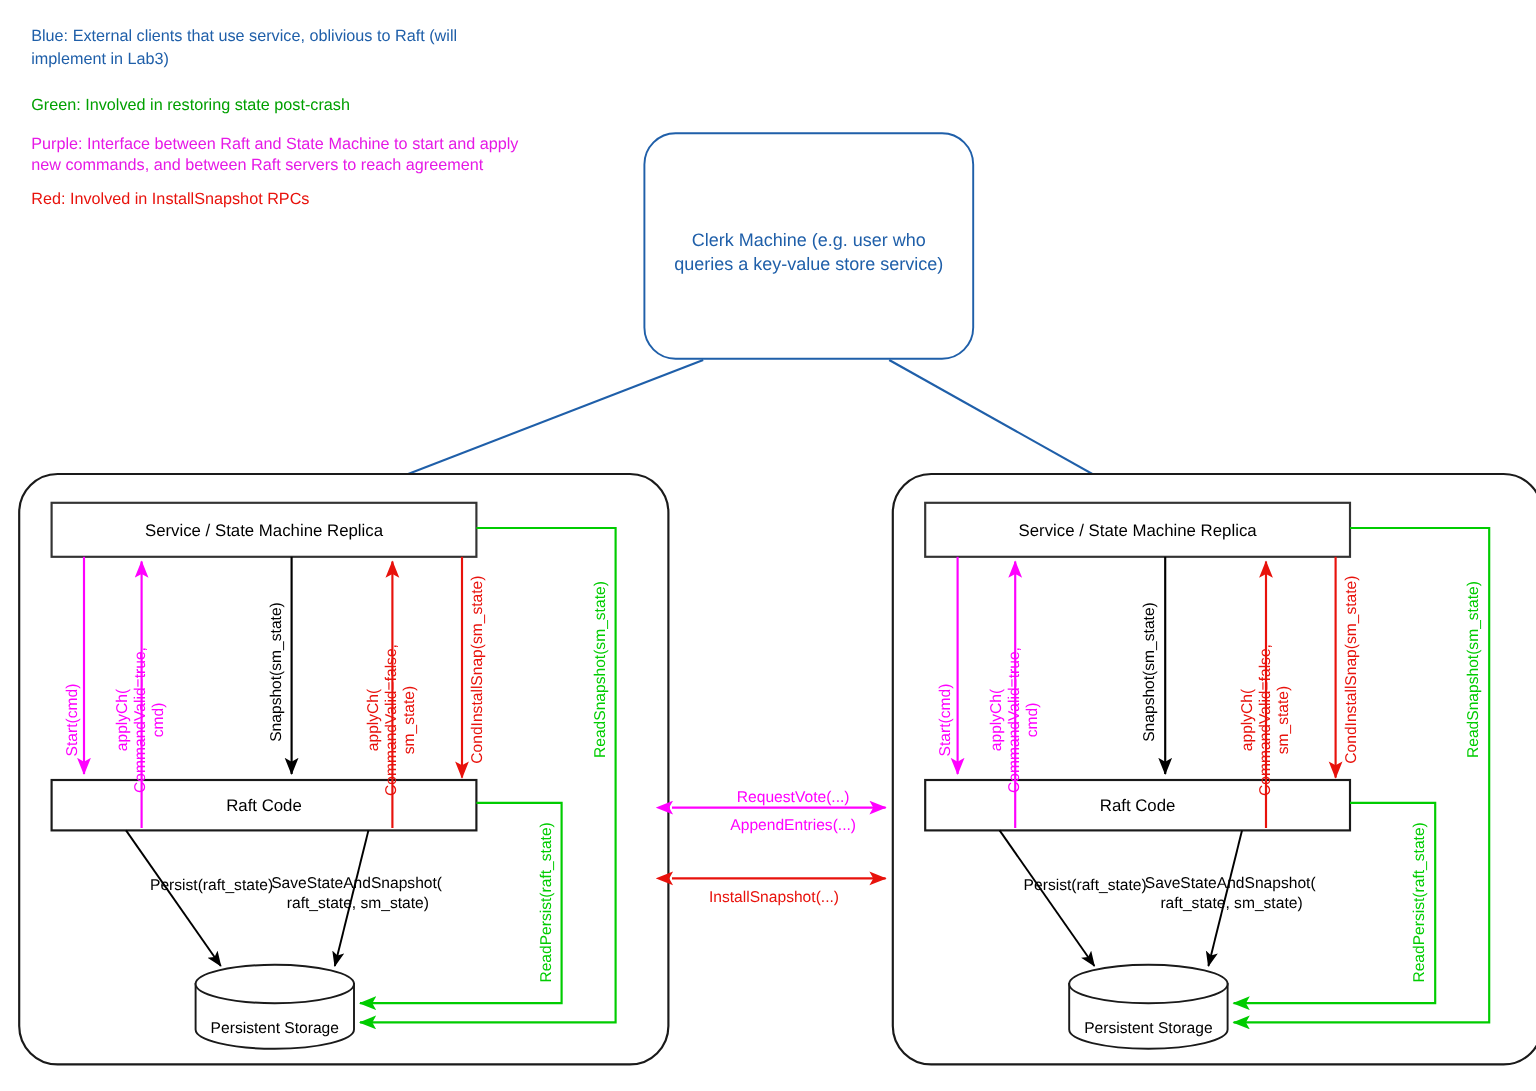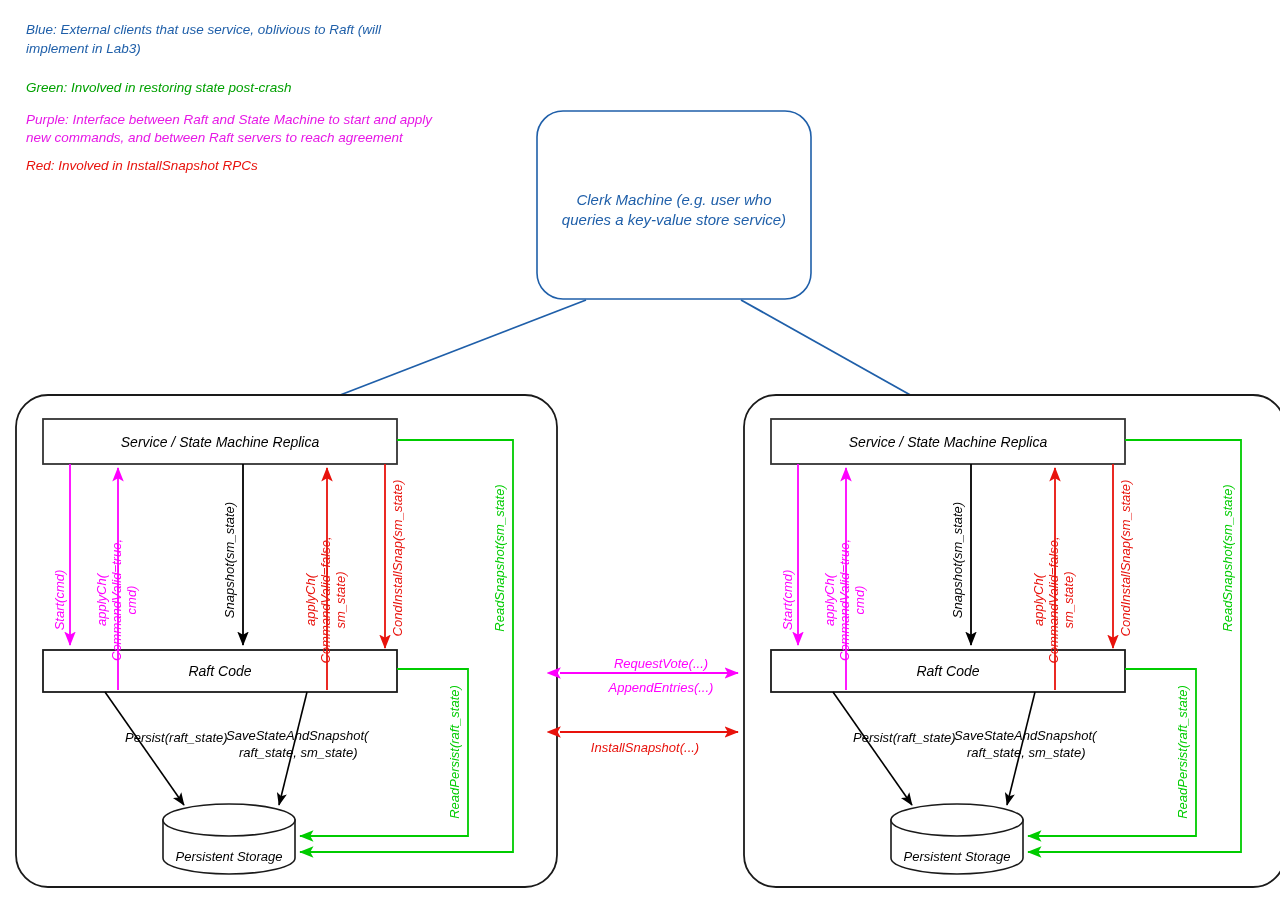--- a/index.html
+++ b/index.html
@@ -1,18 +1,18 @@
 <!DOCTYPE html>
 <html><head>
 <meta charset="utf-8">
 <style>
   html,body{margin:0;padding:0;background:#ffffff;}
   body{width:1280px;height:909px;overflow:hidden;
        font-family:"Liberation Sans","DejaVu Sans",sans-serif;}
-  #root{position:relative;width:1280px;height:762px;font-style:italic;}
+  #root{position:relative;width:1280px;height:762px;}
   svg{display:block;}
   .lbl{font-family:"Liberation Sans","DejaVu Sans",sans-serif;font-size:13px;}
   .legend-txt{font-family:"Liberation Sans","DejaVu Sans",sans-serif;font-size:13.5px;}
   .boxtitle{font-family:"Liberation Sans","DejaVu Sans",sans-serif;font-size:14px;}
   .clerk-txt{font-family:"Liberation Sans","DejaVu Sans",sans-serif;font-size:15px;}
 </style>
 </head>
 <body>
 
 <div id="root">

